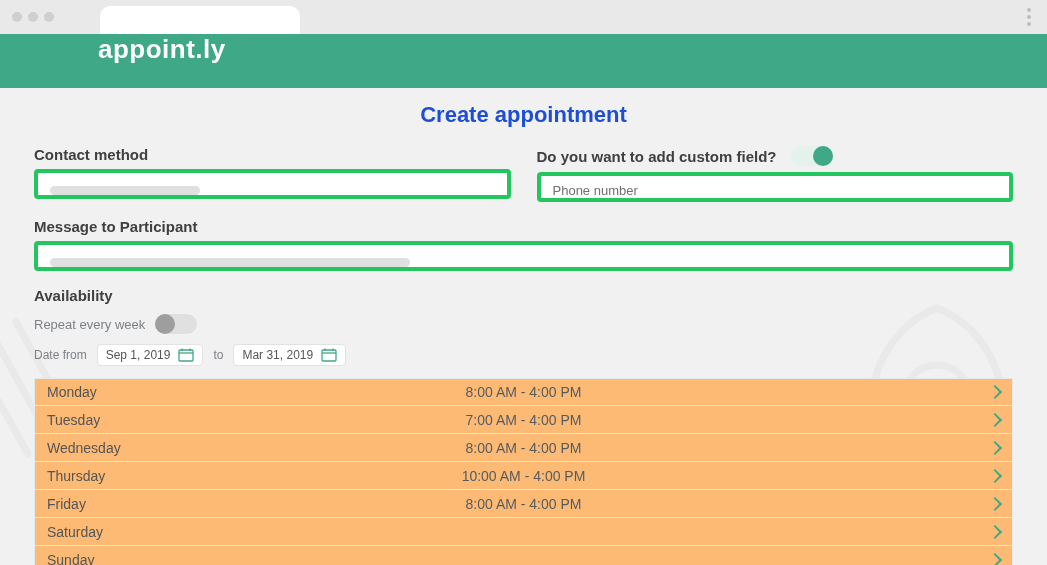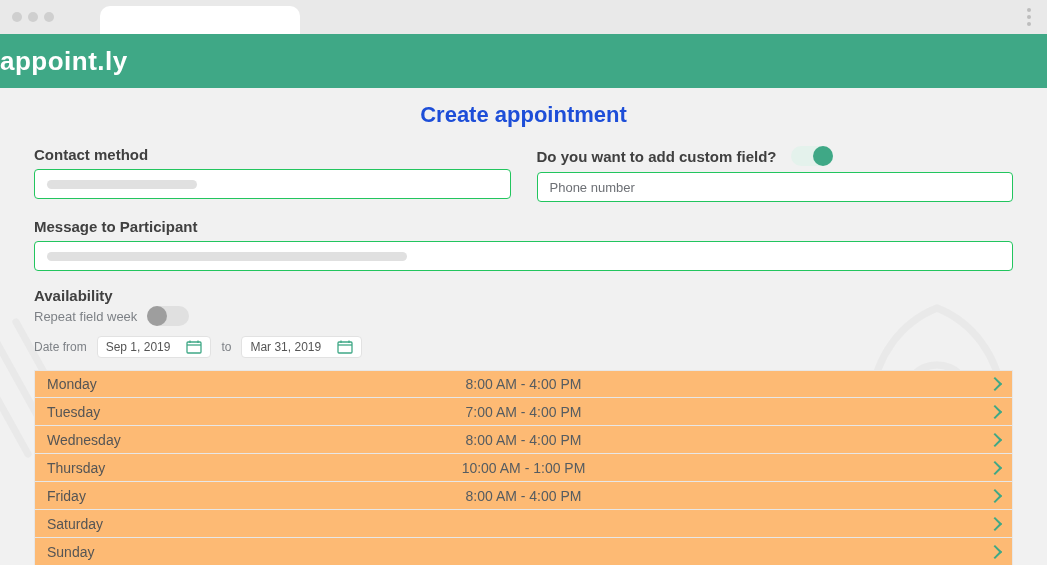--- a/index.html
+++ b/index.html
@@ -31,21 +31,21 @@
     flex-direction: column;
     gap: 3px;
     padding: 4px;
   }
   .kebab span { width: 4px; height: 4px; border-radius: 50%; background: #bdbdbd; }
 
   .header-bar {
     height: 54px;
     background: #3fa886;
     display: flex;
-    align-items: center;
+    padding-left: 98px;
   }
   .brand { color: #fff; font-size: 26px; font-weight: 700; letter-spacing: .5px; }
 
   .content {
     padding: 14px 34px 0 34px;
     background: #f1f1f1;
     height: calc(565px - 34px - 54px);
     position: relative;
     overflow: hidden;
   }
@@ -70,28 +70,28 @@
   }
 
   .page-title { text-align: center; font-size: 22px; font-weight: 700; color: #1d4ed8; margin-bottom: 18px; }
 
   .row { display: flex; gap: 26px; position: relative; z-index: 1;}
   .col { flex: 1; display: flex; flex-direction: column; }
 
   .label { font-size: 15px; font-weight: 600; color: #404040; margin-bottom: 6px; display: flex; align-items: center; gap: 14px;}
   .input {
     background: #fff;
-    border: 1px solid #22c55e;
+    border: 4px solid #22c55e;
     border-radius: 4px;
     height: 30px;
     padding: 0 12px;
     font-size: 13px;
     color: #6d7075;
     display: flex;
-    align-items: center;
+    align-items: flex-end;
   }
   .skeleton {
     height: 9px;
     border-radius: 5px;
     background: #e0e0e0;
   }
   .skel-short { width: 150px; }
   .skel-med { width: 360px; }
 
   .toggle {
@@ -104,21 +104,21 @@
   .toggle.on { background: #e4f2ec; }
 
   .sublabel { font-size: 13px; color: #7d8186; display: flex; align-items: center; gap: 10px; margin-top: 2px;}
 
   .date-range-row {
     display: flex; align-items: center; gap: 10px; margin: 10px 0 12px 0;
     font-size: 12px; color: #7d8186; position: relative; z-index: 1;
   }
   .date-pill {
     background: #fff; border: 1px solid #e2e2e2; border-radius: 4px; padding: 3px 8px;
-    display: flex; align-items: center; gap: 16px; font-size: 12px; color: #555;
+    display: flex; align-items: center; gap: 8px; font-size: 12px; color: #555;
   }
   .cal-icon { width: 16px; height: 14px; }
 
   .day-rows { display: flex; flex-direction: column; position: relative; z-index: 1;}
   .day-row {
     background: #fdba74;
     border: 1px solid #e7e7e7;
     border-top: none;
     height: 28px;
     display: grid;
@@ -197,23 +197,23 @@
   </div>
 
   <div class="mt18">
     <div class="label">Message to Participant</div>
     <div class="input" style="height:30px;">
       <div class="skeleton skel-med"></div>
     </div>
   </div>
 
   <div class="mt18">
-    <div class="label" style="margin-bottom:2px;">Availability</div>
+    <div class="label" style="margin-bottom:10px;">Availability</div>
     <div class="sublabel">
-      <span>Repeat field week</span>
+      <span>Repeat every week</span>
       <div class="toggle">
           <div class="knob"></div>
         </div>
     </div>
   </div>
 
   <div class="date-range-row">
     <span>Date from</span>
     <div class="date-pill">
       <span>Sep 1,  2019</span>
@@ -253,21 +253,21 @@
       </div>
       <div class="day-row">
         <div class="day-name">Wednesday</div>
         <div class="day-hours">8:00 AM - 4:00 PM</div>
         <div class="chev-wrap">
           <div class="chevron"></div>
         </div>
       </div>
       <div class="day-row">
         <div class="day-name">Thursday</div>
-        <div class="day-hours">10:00 AM - 1:00 PM</div>
+        <div class="day-hours">10:00 AM - 4:00 PM</div>
         <div class="chev-wrap">
           <div class="chevron"></div>
         </div>
       </div>
       <div class="day-row">
         <div class="day-name">Friday</div>
         <div class="day-hours">8:00 AM - 4:00 PM</div>
         <div class="chev-wrap">
           <div class="chevron"></div>
         </div>

